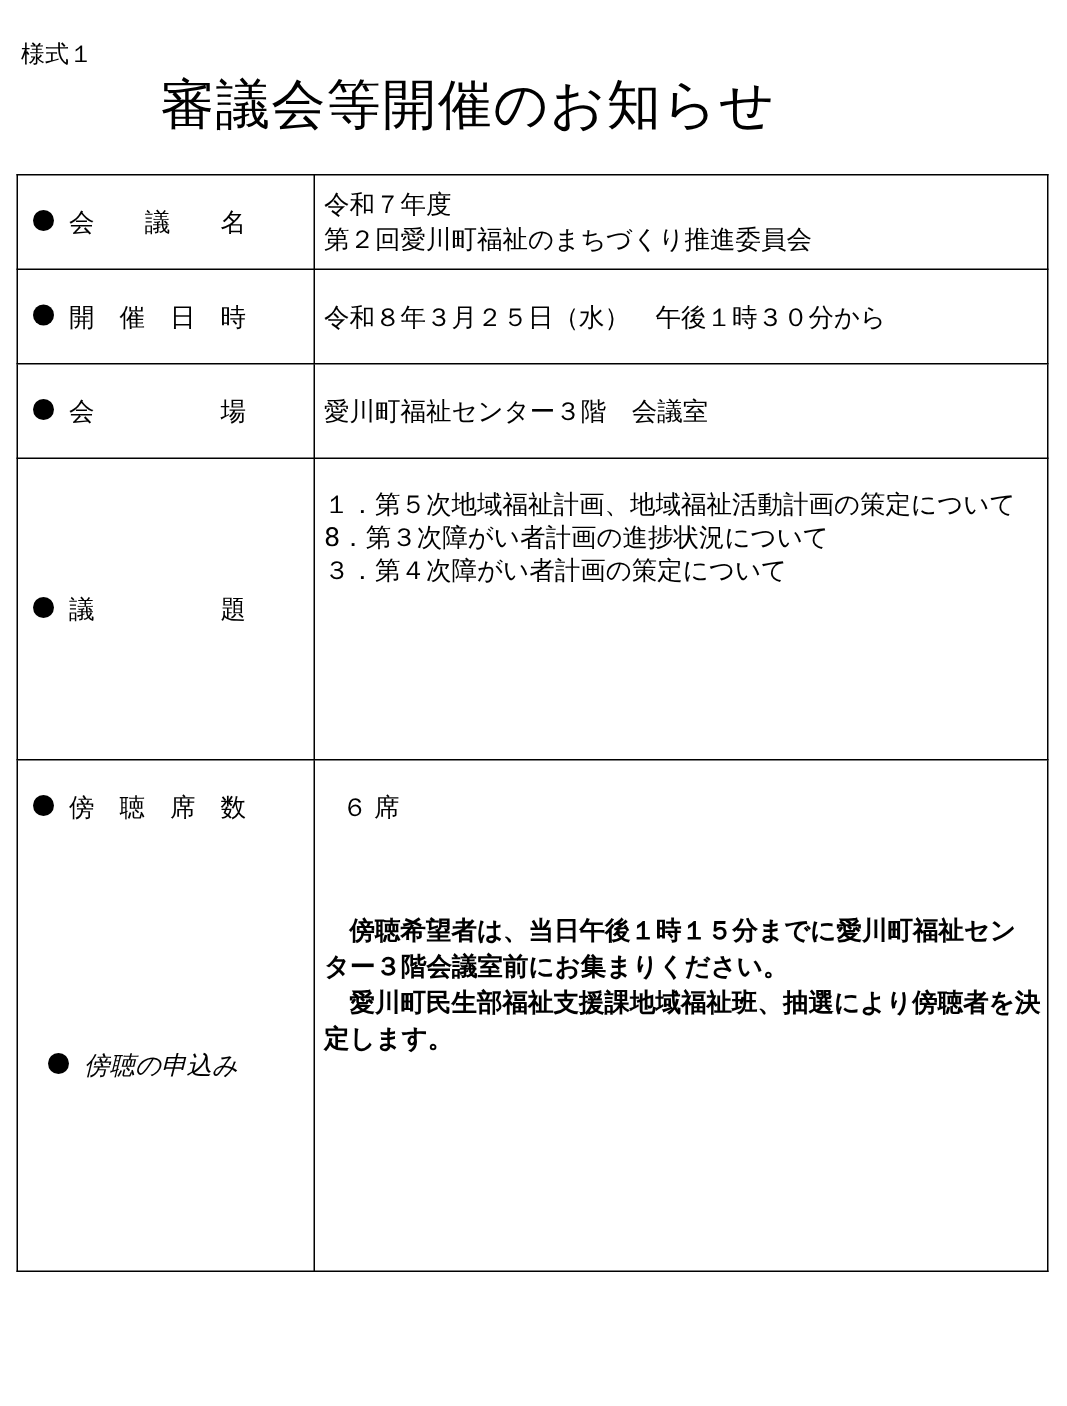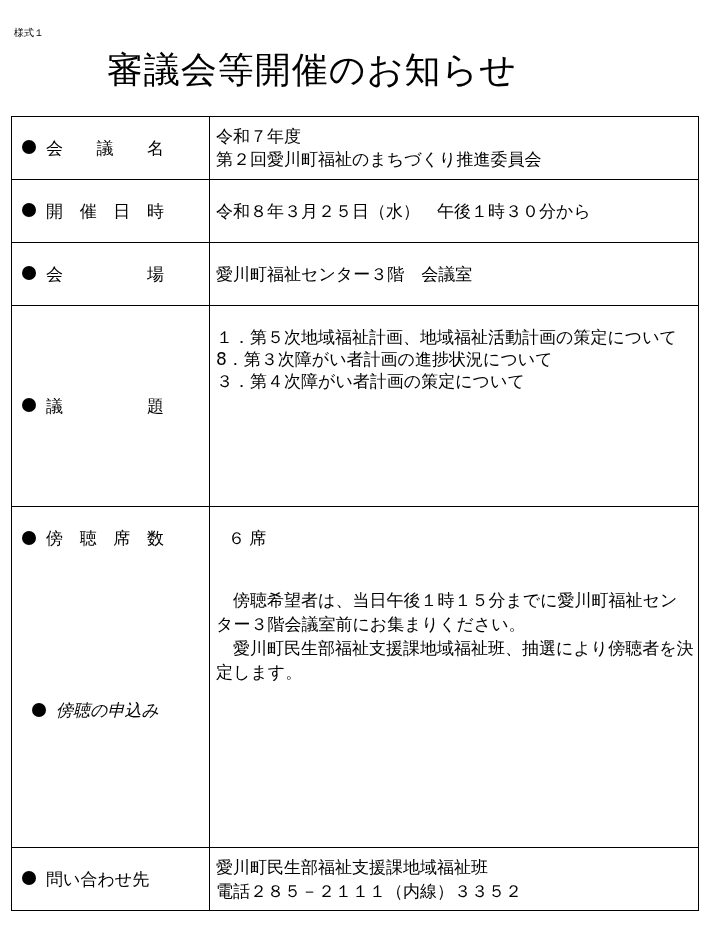--- a/index.html
+++ b/index.html
@@ -1,37 +1,37 @@
 <!DOCTYPE html>
 <html><head>
 <meta charset="utf-8">
 <style>
   html, body { margin:0; padding:0; background:#fff; }
   body { width:711px; height:937px; position:relative; overflow:hidden;
          font-family:"DejaVu Sans", "Liberation Sans", sans-serif; color:#000; }
-  .form-no { position:absolute; left:14px; top:26px; font-size:10px; }
+  .form-no { position:absolute; left:14px; top:26px; font-size:16px; }
   .title { position:absolute; left:0; width:624px; top:46px; text-align:center;
            font-family:"DejaVu Serif", "Liberation Serif", serif; font-size:36px; letter-spacing:1px; }
   table.notice { position:absolute; left:11px; top:116px; width:688px; border-collapse:collapse; table-layout:fixed; }
   table.notice td { border:1.5px solid #000; vertical-align:middle; padding:0; }
   td.label { width:187px; padding-left:10px !important; font-size:17px; }
   td.value { padding-left:6px !important; font-size:17px;margin-left:47px; }
   .bullet { display:inline-block; width:14px; height:14px; border-radius:50%; background:#000; vertical-align:-1px; margin-right:10px; }
   .lbl-spread { display:inline-flex; justify-content:space-between; width:118px; vertical-align:middle; }
   .lbl-plain { vertical-align:middle; }
   .row1 { height:63px; } .row2 { height:63px; } .row3 { height:63px; }
   .row4 { height:201px; } .row5 { height:341px; } .row6 { height:63px; }
   .agenda { vertical-align:top !important; padding-top:20px !important; font-size:14px; line-height:22px; }
   .agenda div { white-space:nowrap; }
   .r5label { vertical-align:top !important; position:relative; }
   .r5val { vertical-align:top !important; position:relative; }
   .seats-label { position:absolute; left:10px; top:20px; }
   .apply-label { position:absolute; left:20px; top:192px;font-style:italic; }
   .seats-val { position:absolute; left:18px; top:20px;font-family:Liberation Serif, serif; }
-  .apply-text { position:absolute; left:6px; right:4px; top:81px; line-height:24px; }
+  .apply-text { position:absolute; left:6px; right:4px; top:102px; line-height:24px;font-weight:bold; }
   .apply-text p { margin:0; text-indent:1em; }
   .contact { line-height:24px; }
 </style>
 </head>
 <body>
 
 <div class="form-no">様式１</div>
 <div class="title">審議会等開催のお知らせ</div>
 
 <table class="notice">
@@ -97,23 +97,14 @@
       </div>
     </td>
     <td class="value r5val">
       <div class="seats-val">６ 席</div>
       <div class="apply-text">
         <p>傍聴希望者は、当日午後１時１５分までに愛川町福祉センター３階会議室前にお集まりください。</p>
         <p>愛川町民生部福祉支援課地域福祉班、抽選により傍聴者を決定します。</p>
       </div>
     </td>
   </tr>
-  <tr class="row6">
-    <td class="label">
-      <span class="bullet"></span><span class="lbl-plain">問い合わせ先</span>
-    </td>
-    <td class="value contact">
-      <div>愛川町民生部福祉支援課地域福祉班</div>
-      <div>電話２８５－２１１１（内線）３３５２</div>
-    </td>
-  </tr>
 </tbody>
   </table>
 
 </body></html>

